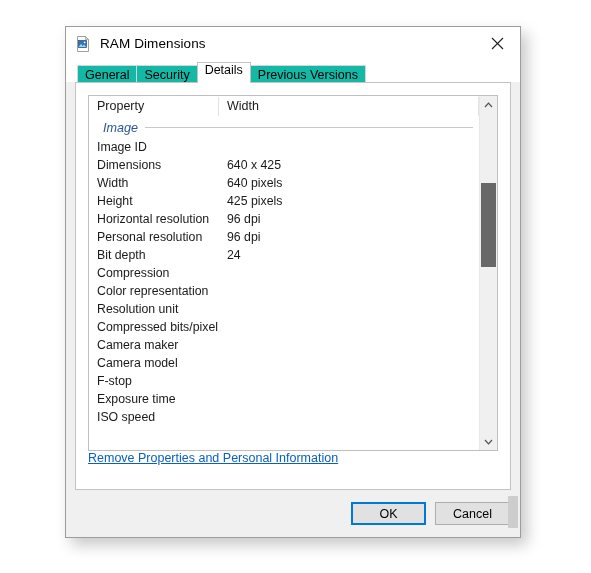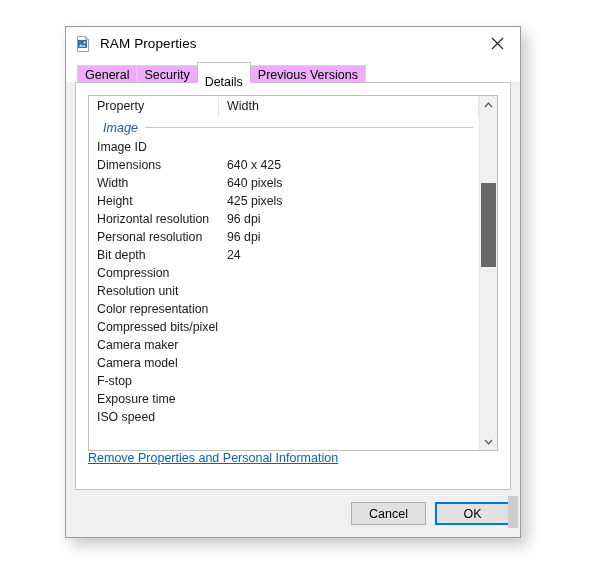--- a/index.html
+++ b/index.html
@@ -75,33 +75,33 @@
     flex: 0 0 auto;
     position: relative;
     z-index: 2;
   }
   .tab {
     font-size: 12.5px;
     color: #000000;
     padding: 2px 7px 3px 7px;
     border: 1px solid #d6d6d6;
     border-bottom: none;
-    background: #f0abfc;
+    background: #14b8a6;
     margin-right: -1px;
     line-height: 15px;
     height: 17px;
     box-sizing: border-box;
     cursor: default;
     position: relative;
   }
   .tab.active {
     background: #ffffff;
     border-color: #c3c3c3;
     height: 21px;
-    padding-top: 12px;
+    padding-top: 0;
     z-index: 3;
     margin-bottom: -1px;
   }
 
   
   .tabbody {
     flex: 1 1 auto;
     background: #ffffff;
     border: 1px solid #c3c3c3;
     margin: 0 9px 0 9px;
@@ -287,21 +287,21 @@
   <div class="titlebar">
     <div class="title-icon">
       <svg width="16" height="16" viewBox="0 0 16 16">
         <path d="M2.5 0.5 H10.5 L13.5 3.5 V15.5 H2.5 Z" fill="#ffffff" stroke="#a0a0a0" stroke-width="1"></path>
         <path d="M10.5 0.5 L13.5 3.5 H10.5 Z" fill="#e4e4e4" stroke="#a0a0a0" stroke-width="0.8"></path>
         <rect x="3.5" y="4.5" width="8" height="7" fill="#2e74b5" stroke="#1f4e79" stroke-width="0.7"></rect>
         <path d="M4 10.5 L6 7.8 L7.6 10 L9 8.6 L11 10.8 L11 11 L4 11 Z" fill="#9fd0ef"></path>
         <circle cx="9.6" cy="6.4" r="0.9" fill="#ffffff"></circle>
       </svg>
     </div>
-    <div class="title-text">RAM Properties</div>
+    <div class="title-text">RAM Dimensions</div>
     <div class="close-btn">
       <svg width="13" height="13" viewBox="0 0 13 13">
         <line x1="1" y1="1" x2="12" y2="12" stroke="#202020" stroke-width="1.1"></line>
         <line x1="12" y1="1" x2="1" y2="12" stroke="#202020" stroke-width="1.1"></line>
       </svg>
     </div>
   </div>
 
   <div class="tabstrip">
     <div class="tab">General</div>
@@ -351,25 +351,25 @@
         </div>
         <div class="row">
           <div class="cell-prop">Bit depth</div>
           <div class="cell-val">24</div>
         </div>
         <div class="row">
           <div class="cell-prop">Compression</div>
           <div class="cell-val"></div>
         </div>
         <div class="row">
+          <div class="cell-prop">Color representation</div>
+          <div class="cell-val"></div>
+        </div>
+        <div class="row">
           <div class="cell-prop">Resolution unit</div>
-          <div class="cell-val"></div>
-        </div>
-        <div class="row">
-          <div class="cell-prop">Color representation</div>
           <div class="cell-val"></div>
         </div>
         <div class="row">
           <div class="cell-prop">Compressed bits/pixel</div>
           <div class="cell-val"></div>
         </div>
 
 
         <div class="row">
           <div class="cell-prop">Camera maker</div>
@@ -411,18 +411,18 @@
       </div>
     </div>
 
     <div class="linkrow">
       <span class="privacy-link">Remove Properties and Personal Information</span>
     </div>
 
   </div>
 
   <div class="footer">
+    <div class="btn default">OK</div>
     <div class="btn">Cancel</div>
-    <div class="btn default">OK</div>
     <div class="footer-thumb"></div>
   </div>
 
 </div>
 
 </body></html>

